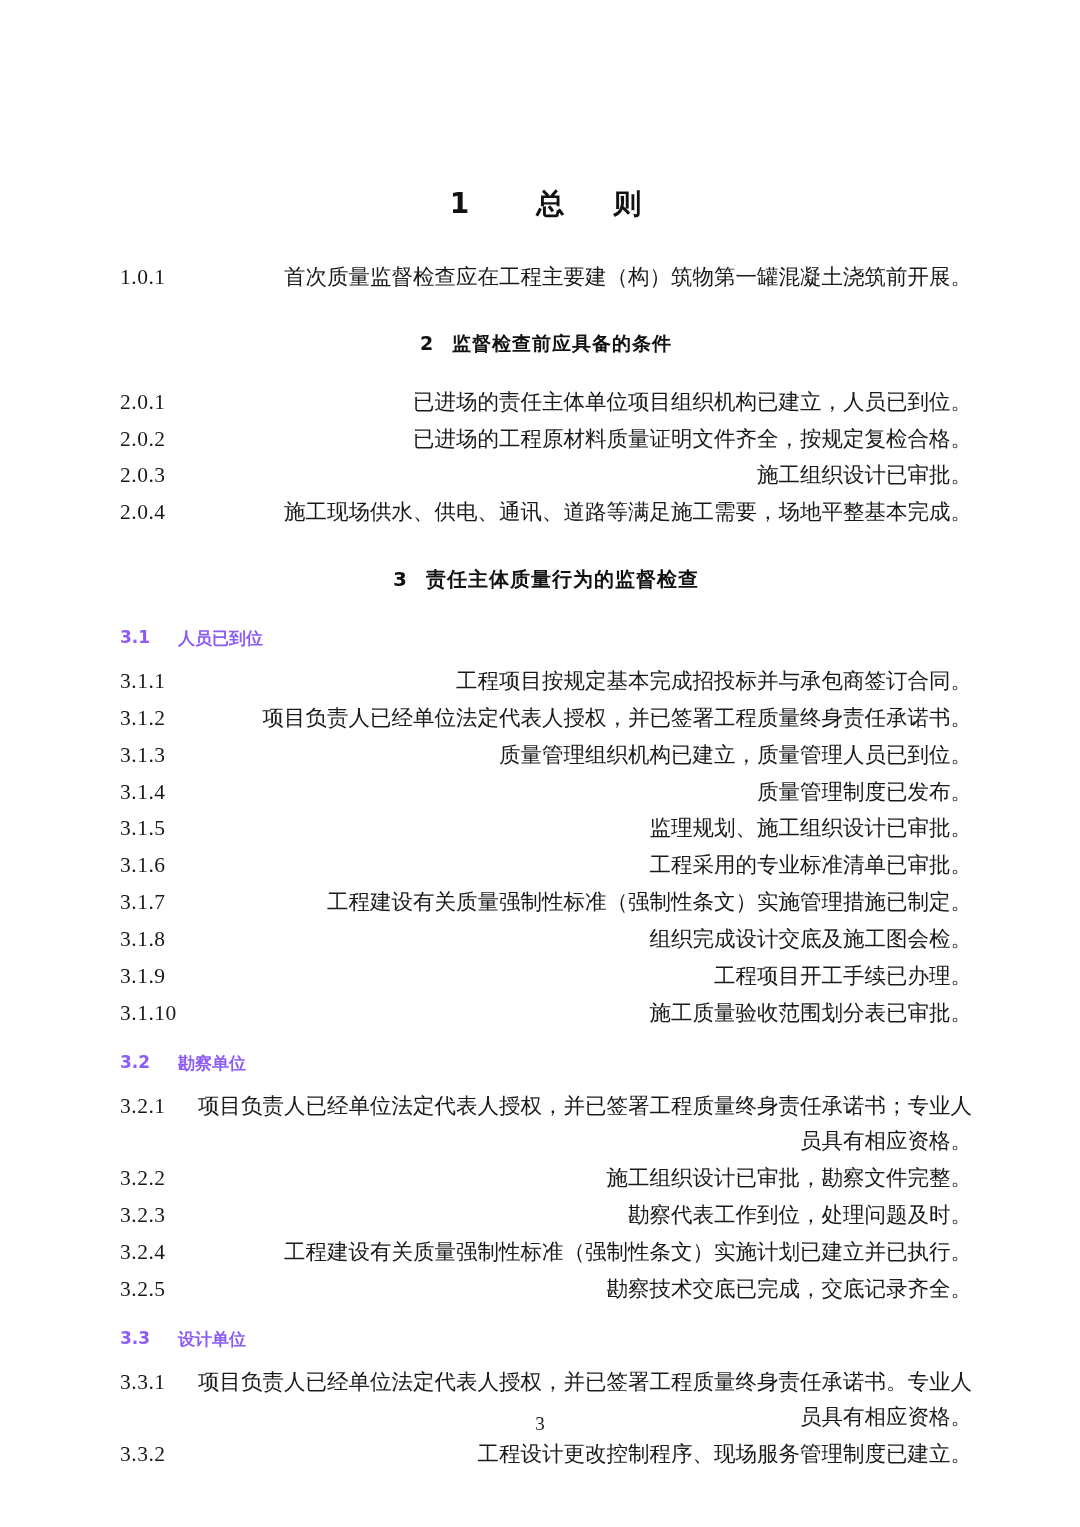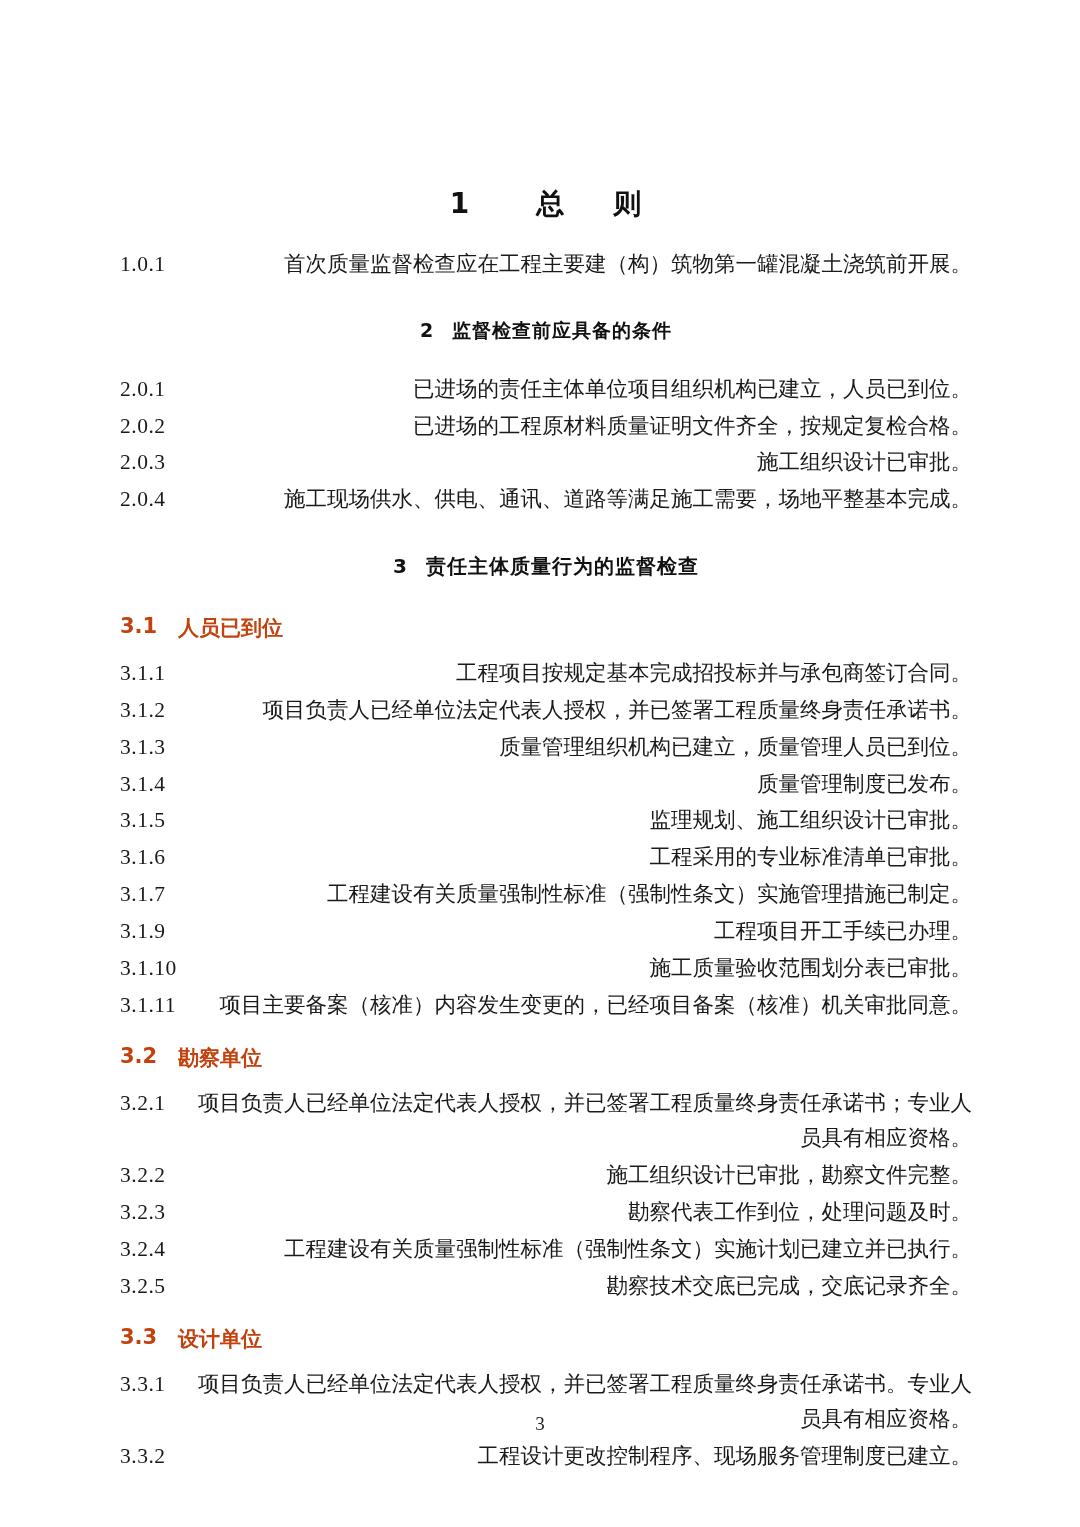--- a/index.html
+++ b/index.html
@@ -29,21 +29,21 @@
     font-size: 27px;
     letter-spacing: 1px;
     margin: 0 0 10px 0;
     color: #111;
   }
   .chapter-title .num {
     margin-right: 18px;
   }
   .chapter-title.c1 {
     font-size: 28px;
-    margin-bottom: 24px;
+    margin-bottom: 37px;
   }
   .chapter-title.c1 .gap {
     display: inline-block;
     width: 48px;
   }
   .chapter-title.c2 {
     margin-top: 36px;
     margin-bottom: 28px;
     font-size: 19px;
   }
@@ -69,25 +69,25 @@
     min-width: 88px;
   }
   .clause .txt {
     flex: 1 1 auto;
     text-indent: 0;
     text-align: right;
   }
   .section-head {
     font-family: "DejaVu Sans", "Liberation Sans", sans-serif;
     font-weight: bold;
-    font-size: 21px;
+    font-size: 17px;
     margin: 22px 0 14px 0;
     display: flex;
     align-items: flex-start;
-    color: #c2410c;
+    color: #8b5cf6;
   }
   .section-head .idx {
     flex: 0 0 auto;
     min-width: 58px;
   }
   .s1-list {
     margin-bottom: 4px;
   }
   .block {
     margin-bottom: 2px;
@@ -173,30 +173,30 @@
     </p>
     <p class="clause">
       <span class="idx">3.1.6</span>
       <span class="txt">工程采用的专业标准清单已审批。</span>
     </p>
     <p class="clause">
       <span class="idx">3.1.7</span>
       <span class="txt">工程建设有关质量强制性标准（强制性条文）实施管理措施已制定。</span>
     </p>
     <p class="clause">
+      <span class="idx">3.1.8</span>
+      <span class="txt">组织完成设计交底及施工图会检。</span>
+    </p>
+    <p class="clause">
       <span class="idx">3.1.9</span>
       <span class="txt">工程项目开工手续已办理。</span>
     </p>
     <p class="clause">
       <span class="idx wide">3.1.10</span>
       <span class="txt">施工质量验收范围划分表已审批。</span>
-    </p>
-    <p class="clause">
-      <span class="idx wide">3.1.11</span>
-      <span class="txt">项目主要备案（核准）内容发生变更的，已经项目备案（核准）机关审批同意。</span>
     </p>
   </div>
 
   <h2 class="section-head">
     <span class="idx">3.2</span>
     <span>勘察单位</span>
   </h2>
   <div class="block">
     <p class="clause">
       <span class="idx">3.2.1</span>

